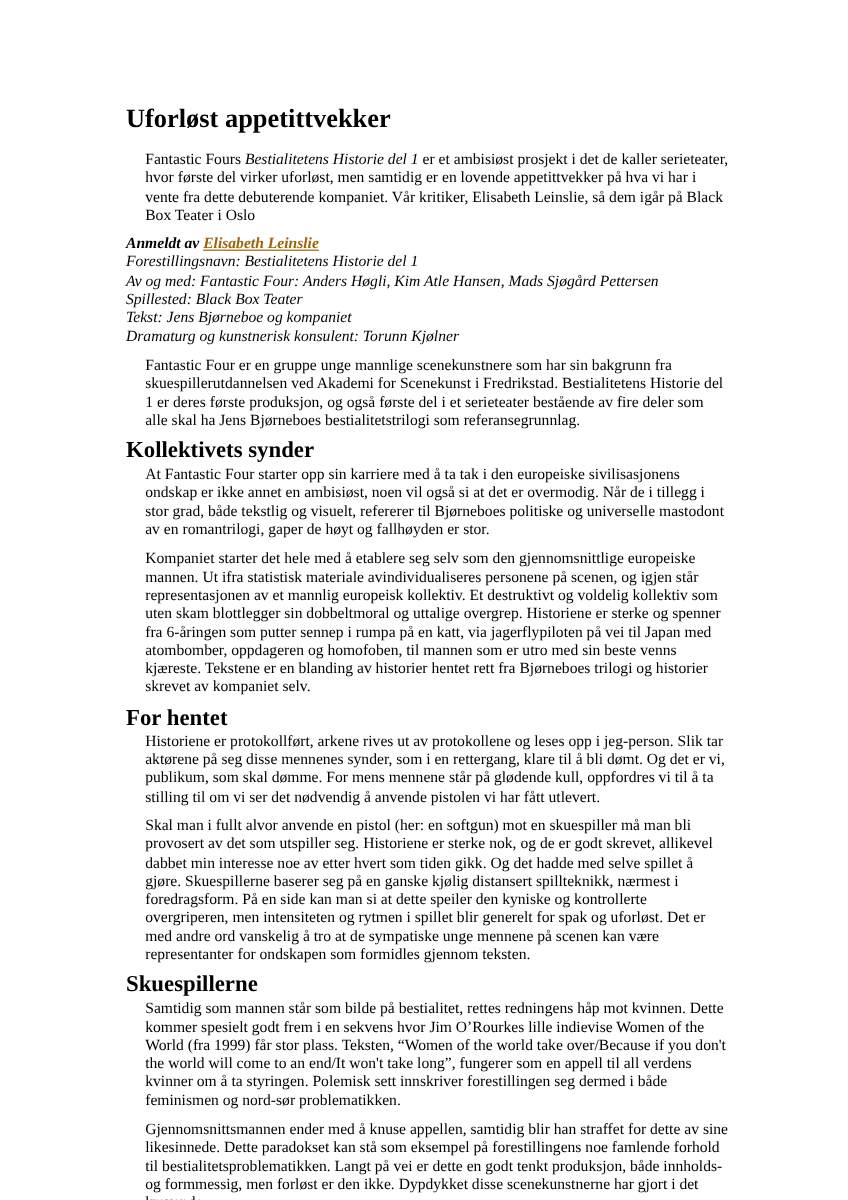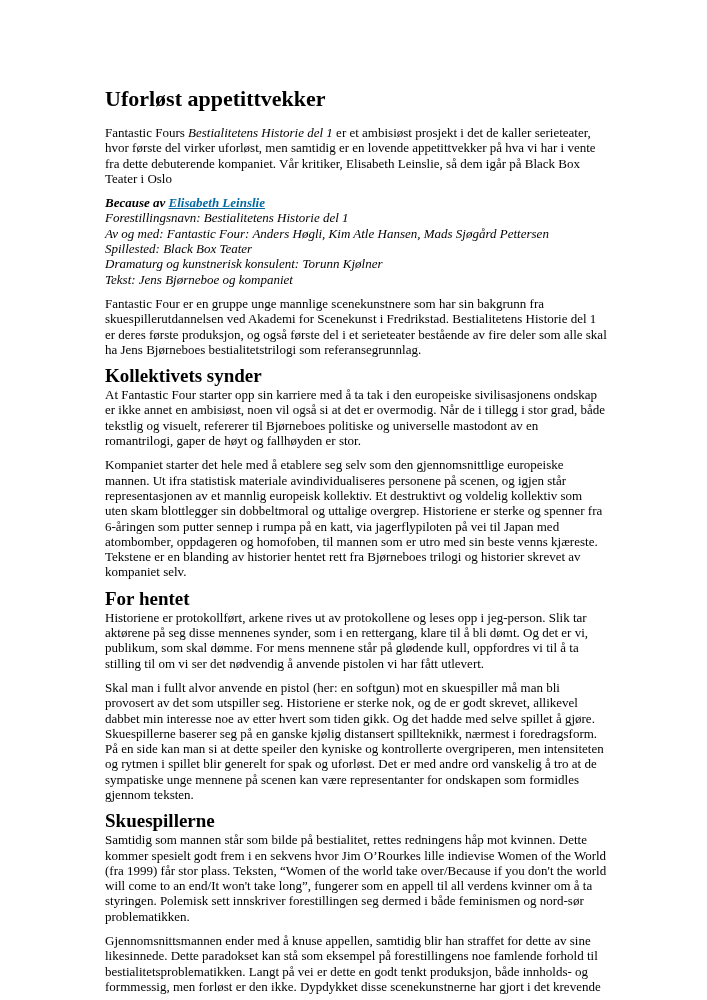--- a/index.html
+++ b/index.html
@@ -21,35 +21,35 @@
     line-height: 15.3px;
     text-align: left;
   }
   .article-title {
     font-size: 22px;
     line-height: 25px;
     font-weight: bold;
     margin: 0 0 14px 0;
   }
   p.body-para {
-    margin: 0 0 9px 0;
+    margin: 0 0 9px 16px;
   }
   .credits-block {
     margin: 0 0 9px 0;
     font-style: italic;
   }
   .credit-line {
     line-height: 15.3px;
   }
   .byline-label {
     font-weight: bold;
     font-style: italic;
   }
   .byline-link {
-    color: #0369a1;
+    color: #a16207;
     text-decoration: underline;
     font-weight: bold;
     font-style: italic;
     cursor: pointer;
   }
   h2.section-heading {
     font-size: 19px;
     line-height: 19px;
     font-weight: bold;
     margin: 8px 0 2px 0;
@@ -61,26 +61,26 @@
 </head>
 <body>
 
 <div class="page">
 
   <h1 class="article-title">Uforløst appetittvekker</h1>
 
   <p class="body-para"><span>Fantastic Fours </span><span class="work-title-italic">Bestialitetens Historie del 1</span><span> er et ambisiøst prosjekt i det de kaller serieteater, hvor første del virker uforløst, men samtidig er en lovende appetittvekker på hva vi har i vente fra dette debuterende kompaniet. Vår kritiker, Elisabeth Leinslie, så dem igår på Black Box Teater i Oslo</span></p>
 
   <div class="credits-block">
-    <div class="credit-line"><span class="byline-label">Because av </span><a class="byline-link">Elisabeth Leinslie</a></div>
+    <div class="credit-line"><span class="byline-label">Anmeldt av </span><a class="byline-link">Elisabeth Leinslie</a></div>
     <div class="credit-line">Forestillingsnavn: Bestialitetens Historie del 1</div>
     <div class="credit-line">Av og med: Fantastic Four: Anders Høgli, Kim Atle Hansen, Mads Sjøgård Pettersen</div>
     <div class="credit-line">Spillested: Black Box Teater</div>
+    <div class="credit-line">Tekst: Jens Bjørneboe og kompaniet</div>
     <div class="credit-line">Dramaturg og kunstnerisk konsulent: Torunn Kjølner</div>
-    <div class="credit-line">Tekst: Jens Bjørneboe og kompaniet</div>
   </div>
 
   <p class="body-para">Fantastic Four er en gruppe unge mannlige scenekunstnere som har sin bakgrunn fra skuespillerutdannelsen ved Akademi for Scenekunst i Fredrikstad. Bestialitetens Historie del 1 er deres første produksjon, og også første del i et serieteater bestående av fire deler som alle skal ha Jens Bjørneboes bestialitetstrilogi som referansegrunnlag.</p>
 
   <h2 class="section-heading">Kollektivets synder</h2>
   <p class="body-para">At Fantastic Four starter opp sin karriere med å ta tak i den europeiske sivilisasjonens ondskap er ikke annet en ambisiøst, noen vil også si at det er overmodig. Når de i tillegg i stor grad, både tekstlig og visuelt, refererer til Bjørneboes politiske og universelle mastodont av en romantrilogi, gaper de høyt og fallhøyden er stor.</p>
   <p class="body-para">Kompaniet starter det hele med å etablere seg selv som den gjennomsnittlige europeiske mannen. Ut ifra statistisk materiale avindividualiseres personene på scenen, og igjen står representasjonen av et mannlig europeisk kollektiv. Et destruktivt og voldelig kollektiv som uten skam blottlegger sin dobbeltmoral og uttalige overgrep. Historiene er sterke og spenner fra 6-åringen som putter sennep i rumpa på en katt, via jagerflypiloten på vei til Japan med atombomber, oppdageren og homofoben, til mannen som er utro med sin beste venns kjæreste. Tekstene er en blanding av historier hentet rett fra Bjørneboes trilogi og historier skrevet av kompaniet selv.</p>
 
   <h2 class="section-heading">For hentet</h2>
   <p class="body-para">Historiene er protokollført, arkene rives ut av protokollene og leses opp i jeg-person. Slik tar aktørene på seg disse mennenes synder, som i en rettergang, klare til å bli dømt. Og det er vi, publikum, som skal dømme. For mens mennene står på glødende kull, oppfordres vi til å ta stilling til om vi ser det nødvendig å anvende pistolen vi har fått utlevert.</p>

